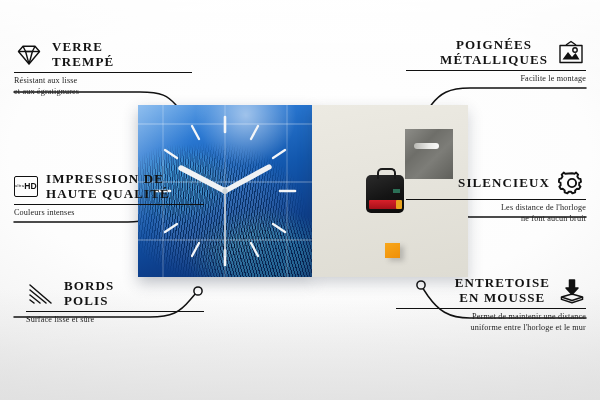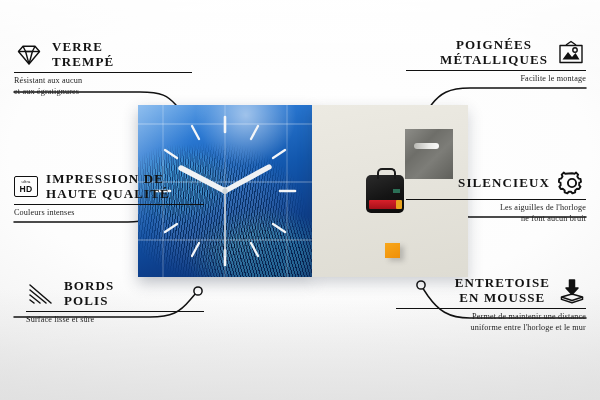--- a/index.html
+++ b/index.html
@@ -135,21 +135,21 @@
   #co-mecanisme{left:406px;top:170px;width:180px;}
   #co-entretoise{left:396px;top:276px;width:190px;}
   #co-verre .co-rule{width:178px;}
   #co-impression .co-rule{width:190px;}
   #co-bords .co-rule{width:178px;}
   #co-poignees .co-rule{width:180px;margin-left:auto;}
   #co-mecanisme .co-rule{width:180px;margin-left:auto;}
   #co-entretoise .co-rule{width:190px;margin-left:auto;}
   .hdbox{
     width:22px;height:19px;border:1.4px solid #111;border-radius:2px;
-    display:flex;flex-direction:column;align-items:center;justify-content:center;
+    display:flex;flex-direction:row;align-items:center;justify-content:center;
     font-family:"Liberation Sans", sans-serif;color:#111;line-height:1;
   }
   .hdbox .u{font-size:4.2px;letter-spacing:.2px;margin-bottom:.5px;}
   .hdbox .h{font-size:8.6px;font-weight:700;letter-spacing:.2px;}
 </style>
 </head>
 <body>
 
 <div id="stage">
 
@@ -230,21 +230,21 @@
           <path d="M21 3.2 L18.4 8.5 L15 21"></path>
           <path d="M11.6 8.5 H18.4"></path>
         </g>
       </svg>
       <div>
         <div class="co-title">VERRE</div>
         <div class="co-title">TREMPÉ</div>
       </div>
     </div>
     <div class="co-rule"></div>
-    <div class="co-sub">Résistant aux aucun</div>
+    <div class="co-sub">Résistant aux lisse</div>
     <div class="co-sub">et aux égratignures</div>
   </div>
 
   <div class="callout co-left" id="co-impression">
     <div class="co-head">
       <div class="hdbox ico">
         <span class="u">ultra</span>
         <span class="h">HD</span>
       </div>
       <div>
@@ -300,21 +300,21 @@
         <div class="co-title">SILENCIEUX</div>
       </div>
       <svg class="ico" width="28" height="26" viewBox="0 0 28 26">
         <g fill="none" stroke="#111" stroke-width="1.9" stroke-linejoin="round">
           <path d="M14 3.2 l2.6 .5 1.5 -1.1 2 2.1 -.8 1.7 1.3 2.2 1.9 .3 .5 2.9 -1.7 .9 -.2 2.6 1.4 1.3 -1.5 2.5 -1.9 -.4 -2 1.7 .1 1.9 -2.8 1 -1.2 -1.5 -2.6 0 -1.2 1.5 -2.8 -1 .1 -1.9 -2 -1.7 -1.9 .4 -1.5 -2.5 1.4 -1.3 -.2 -2.6 -1.7 -.9 .5 -2.9 1.9 -.3 1.3 -2.2 -.8 -1.7 2 -2.1 1.5 1.1z"></path>
           <circle cx="14" cy="13" r="4.1"></circle>
         </g>
       </svg>
     </div>
     <div class="co-rule"></div>
-    <div class="co-sub">Les aiguilles de l'horloge</div>
+    <div class="co-sub">Les distance de l'horloge</div>
     <div class="co-sub">ne font aucun bruit</div>
   </div>
 
   <div class="callout co-right" id="co-entretoise">
     <div class="co-head">
       <div>
         <div class="co-title">ENTRETOISE</div>
         <div class="co-title">EN MOUSSE</div>
       </div>
       <svg class="ico" width="28" height="26" viewBox="0 0 28 26">

